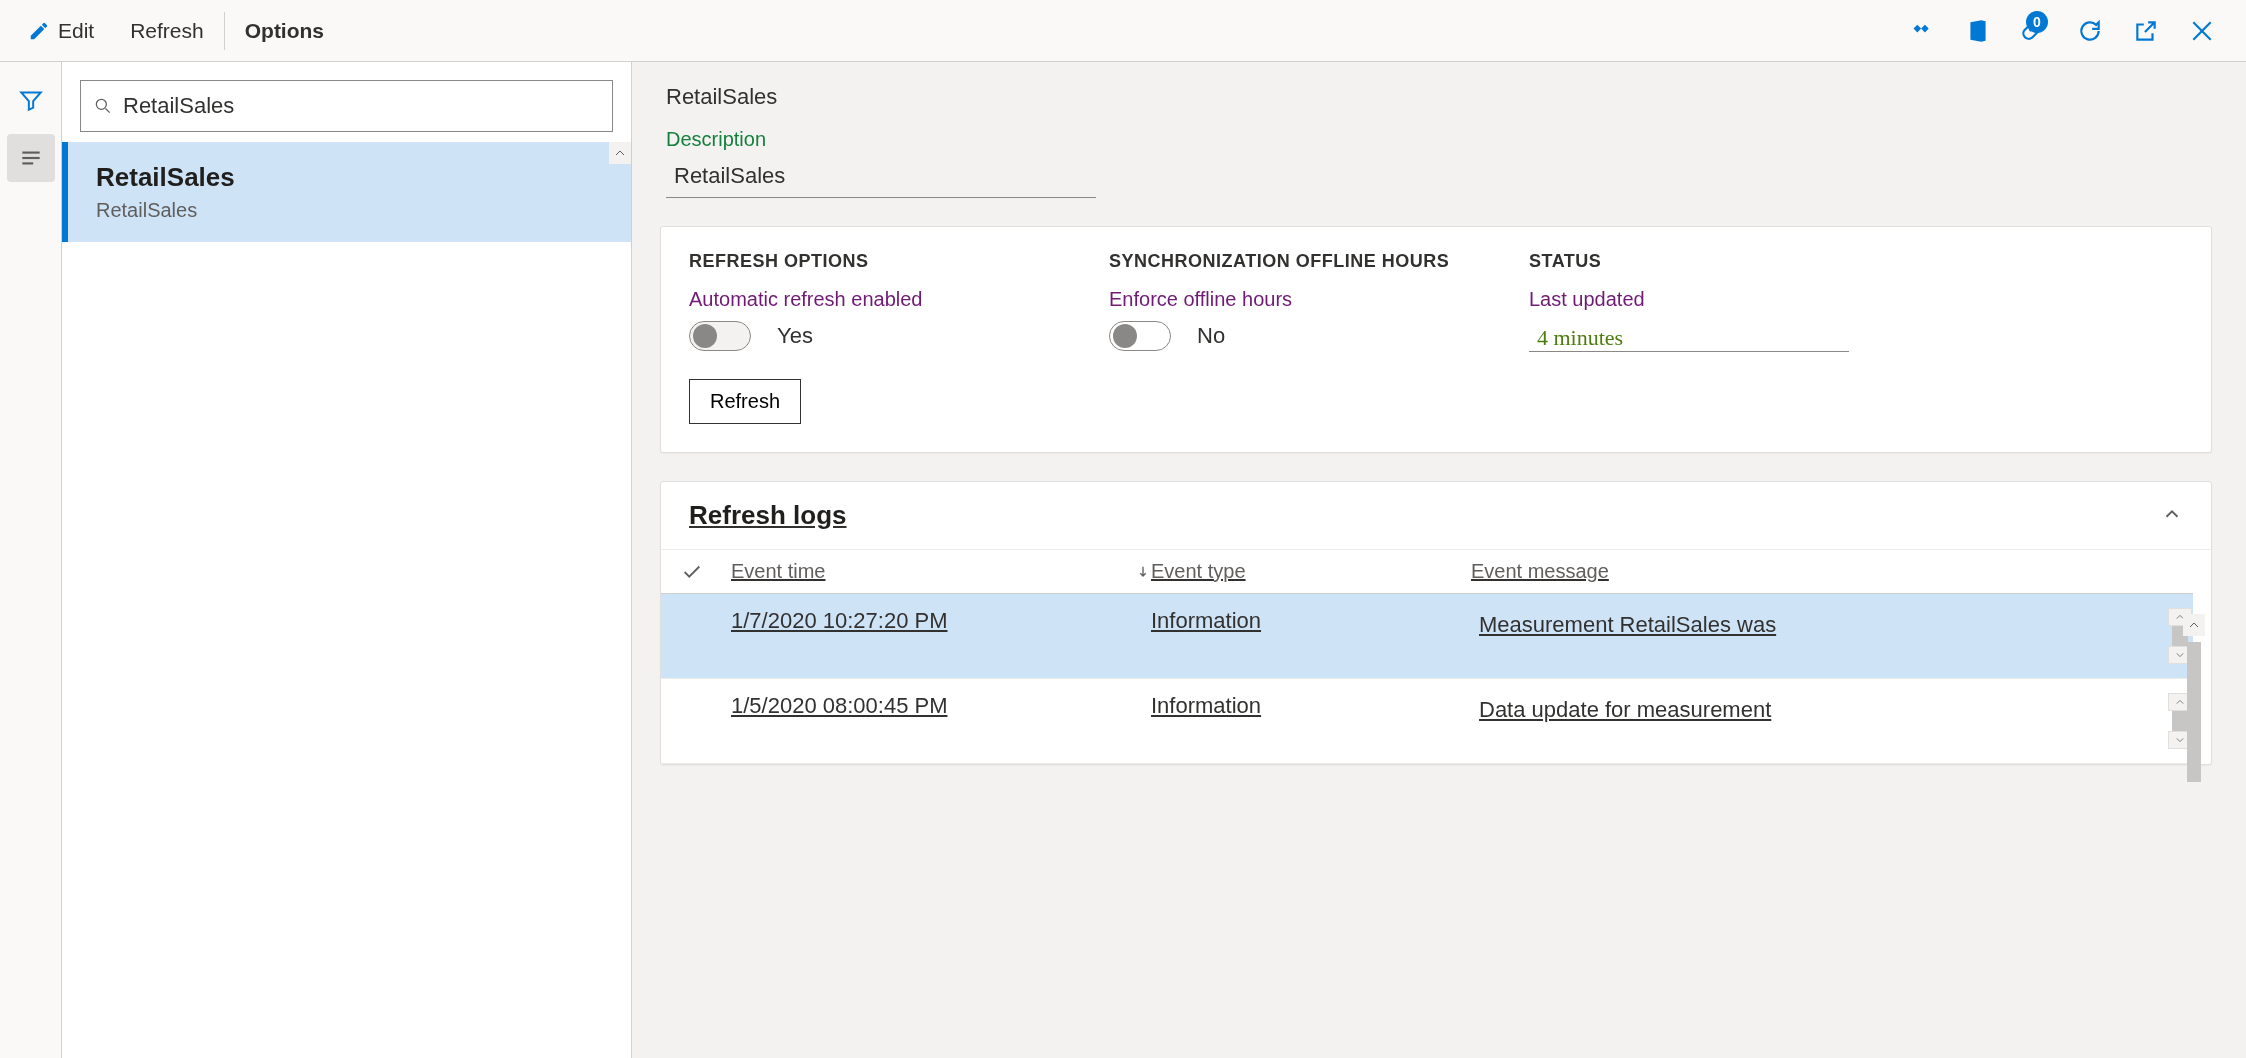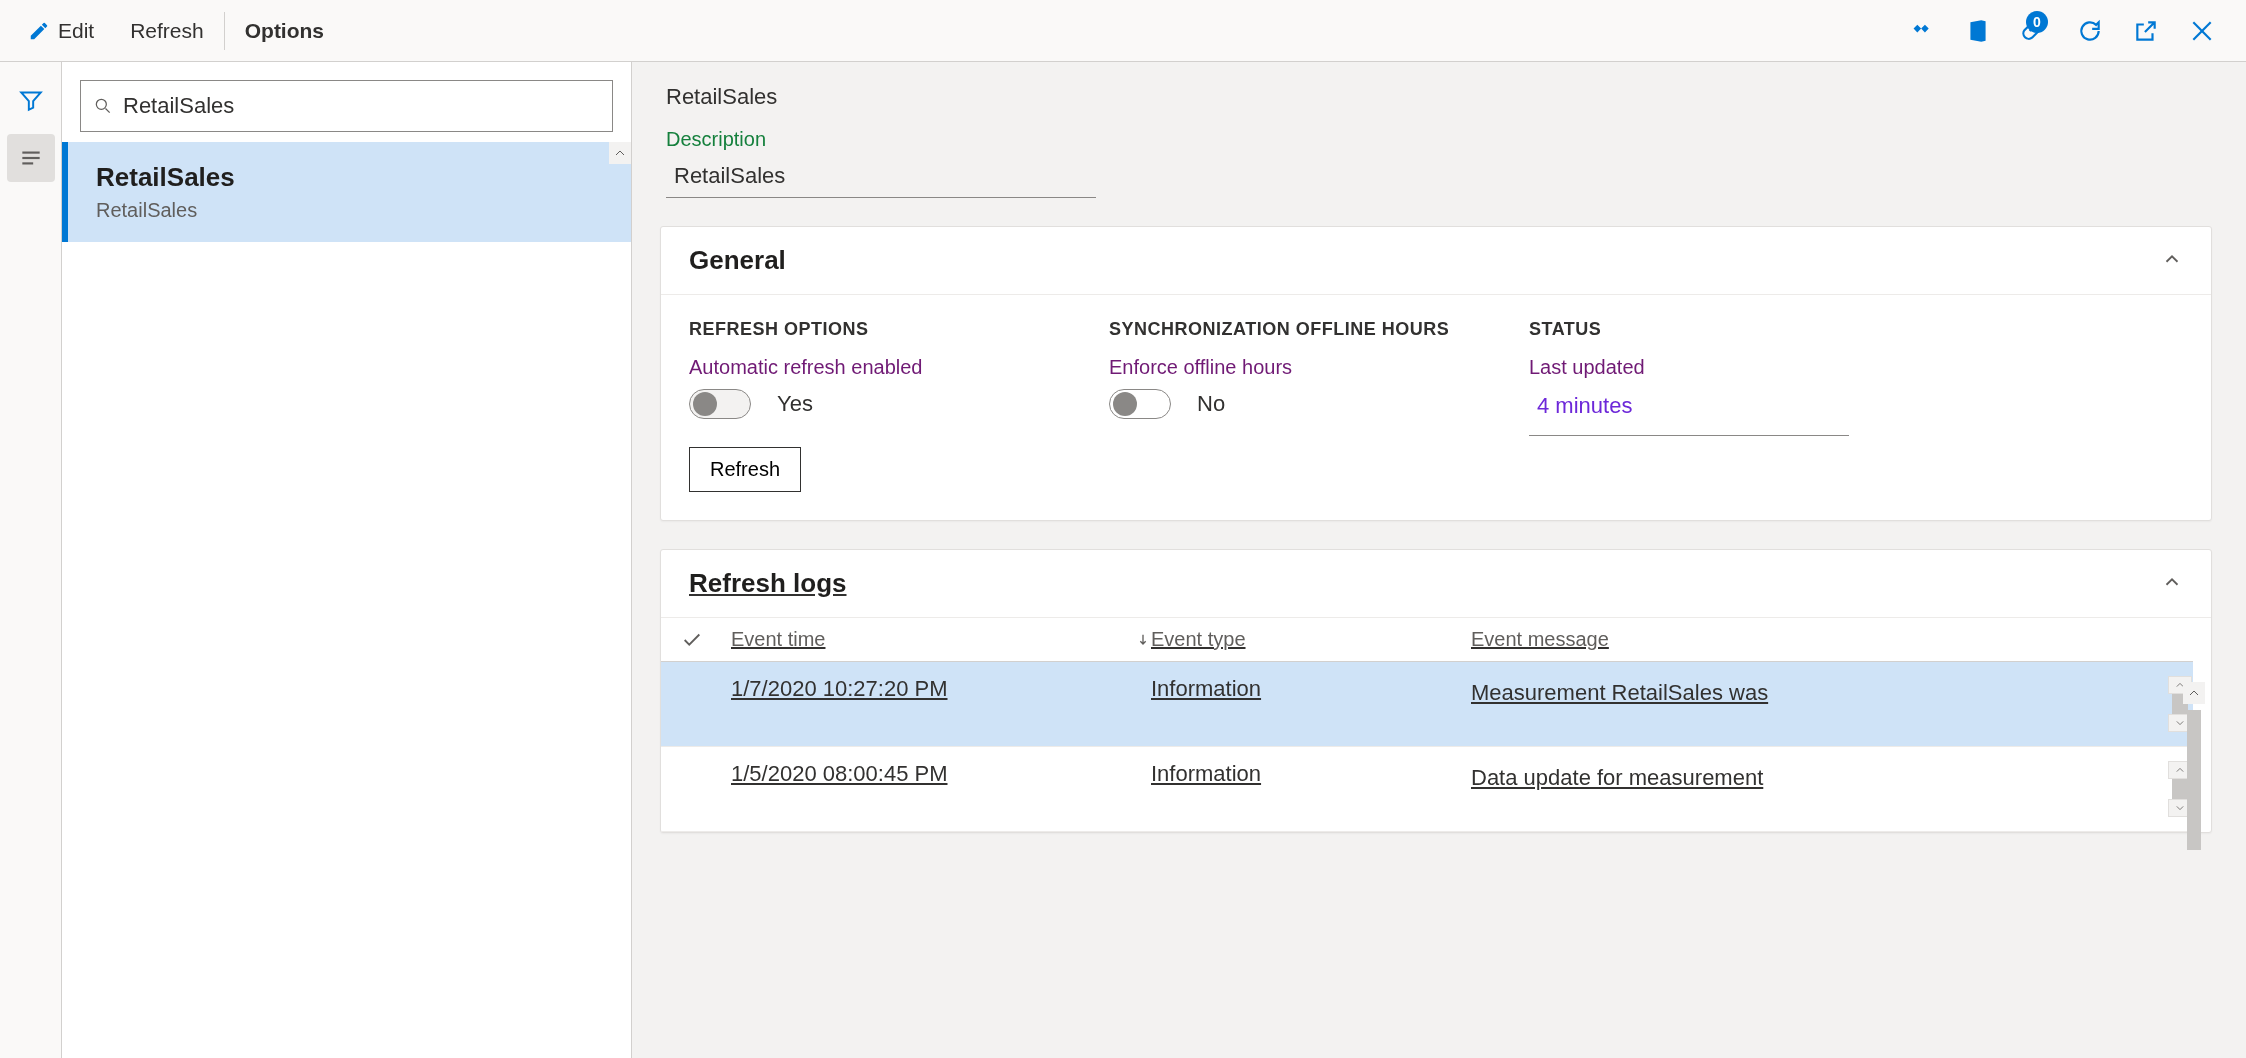--- a/index.html
+++ b/index.html
@@ -53,36 +53,36 @@
   .gen-cols { display:flex; gap:60px; flex-wrap:wrap; }
   .gen-col { min-width:360px; }
   .gen-col h4 { font-size:18px; font-weight:700; letter-spacing:.5px; color:#323130; margin-bottom:16px; }
   .gen-sub { font-size:20px; color:#701a75; margin-bottom:10px; }
   .toggle-row { display:flex; align-items:center; gap:26px; }
   .toggle { width:62px; height:30px; border-radius:30px; border:1px solid #8a8886; position:relative; background:#fff; cursor:pointer; }
   .toggle .knob { position:absolute; top:2px; left:3px; width:24px; height:24px; border-radius:50%; background:#8a8886; transition:left .15s; }
   .toggle.on { background:#f3f2f1; }
   .toggle-label { font-size:22px; color:#323130; }
   .btn { margin-top:28px; display:inline-block; padding:10px 20px; border:1px solid #323130; background:#fff; font-size:20px; cursor:pointer; }
-  .readonly-val { font-size:22px; color:#6d28d9; padding:4px 8px 16px 8px; border-bottom:1px solid #8a8886; width:320px; }
+  .readonly-val { font-size:22px; color:#4d7c0f; padding:4px 8px 0 8px; border-bottom:1px solid #8a8886; width:320px;font-family:Liberation Serif, serif; }
 
   .grid { width:100%; }
   .grid-head { display:flex; border-bottom:1px solid #d2d0ce; padding:10px 0; }
   .gh { font-size:20px; color:#605e5c; display:flex; align-items:center; gap:8px;justify-content:space-between; }
   .col-check { width:70px; padding-left:20px; }
   .col-time { width:420px; }
   .col-type { width:320px; }
   .col-msg { flex:1; }
   .col-scroll { width:30px; }
   .grid-row { display:flex; border-bottom:1px solid #edebe9; padding:14px 0; font-size:22px; color:#323130; align-items:flex-start; position:relative; }
   .grid-row.selected { background:#cfe3f7; }
   .grid-row .cell-check { width:70px; }
   .grid-row .cell-time { width:420px; padding-left:0; }
   .grid-row .cell-type { width:320px; }
-  .grid-row .cell-msg { flex:1; padding-right:10px; line-height:1.5; }
+  .grid-row .cell-msg { flex:1; padding-right:10px; line-height:1.5;margin-left:8px; }
   .cell-msg-inner { white-space:normal; }
   .mini-scroll { width:26px; display:flex; flex-direction:column; align-items:center; gap:0; }
   .mini-scroll .arrow { width:24px;height:18px;background:#f3f2f1; display:flex;align-items:center;justify-content:center; border:1px solid #e1dfdd;}
   .mini-scroll .track { width:16px; height:20px; background:#c8c6c4; }
   .outer-scroll { position:absolute; right:6px; top:64px; width:22px; height:220px; background:transparent; }
   .outer-scroll .up,.outer-scroll .down { width:22px;height:22px;background:#f3f2f1; display:flex;align-items:center;justify-content:center; }
   .outer-scroll .track2 { width:14px; height:140px; background:#c8c6c4; margin:6px auto; }
 
   .blue-fill { fill:#0078d4; }
   .gray-stroke { stroke:#605e5c; fill:none; stroke-width:1.5; }
@@ -192,28 +192,20 @@
   </div>
 
   <div class="detail">
     <div class="header-block">
       <div class="page-title">RetailSales</div>
       <div class="field-label">Description</div>
       <div class="field-value">RetailSales</div>
     </div>
 
     <div class="card">
-      <div class="card-header">
-        <div class="card-title">General</div>
-        <div class="chev">
-          <svg viewBox="0 0 24 24">
-              <path d="M6 15l6-6 6 6" stroke="#605e5c" stroke-width="2" fill="none"></path>
-            </svg>
-        </div>
-      </div>
       <div class="card-body">
         <div class="gen-cols">
           <div class="gen-col">
             <h4>REFRESH OPTIONS</h4>
             <div class="gen-sub">Automatic refresh enabled</div>
             <div class="toggle-row">
               <div class="toggle on">
                   <div class="knob"></div>
                 </div>
               <span class="toggle-label">Yes</span>

